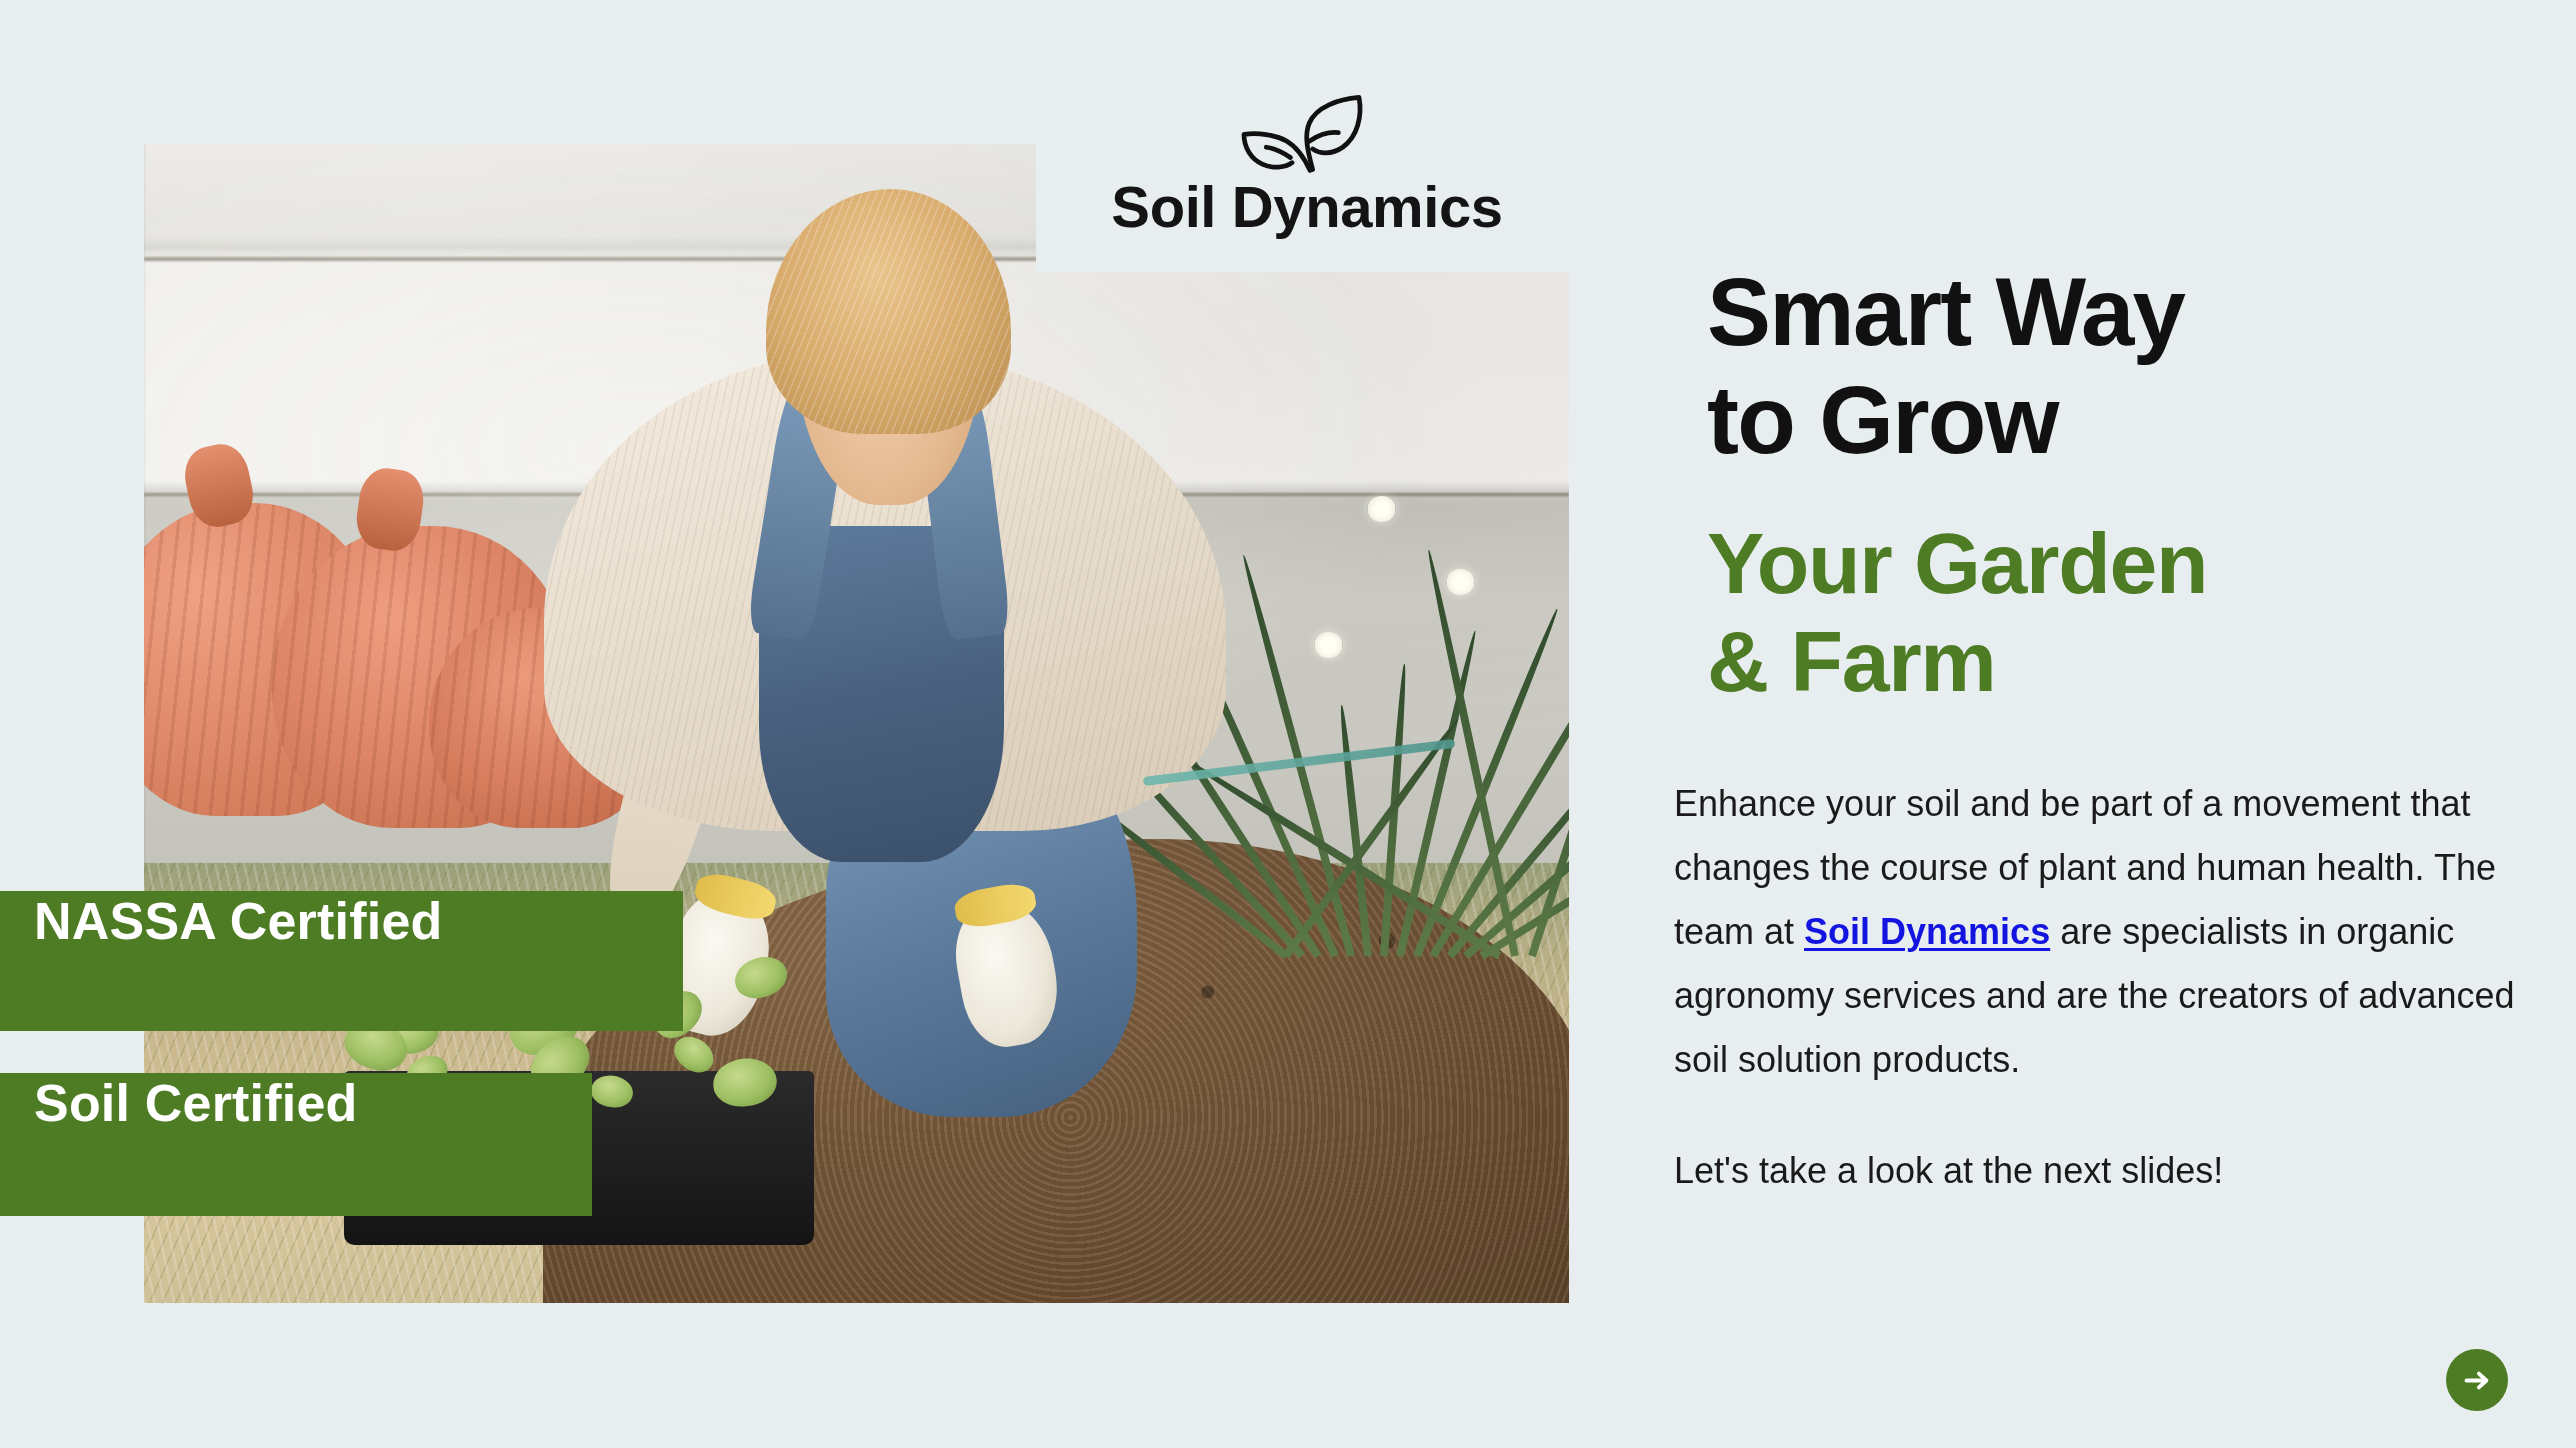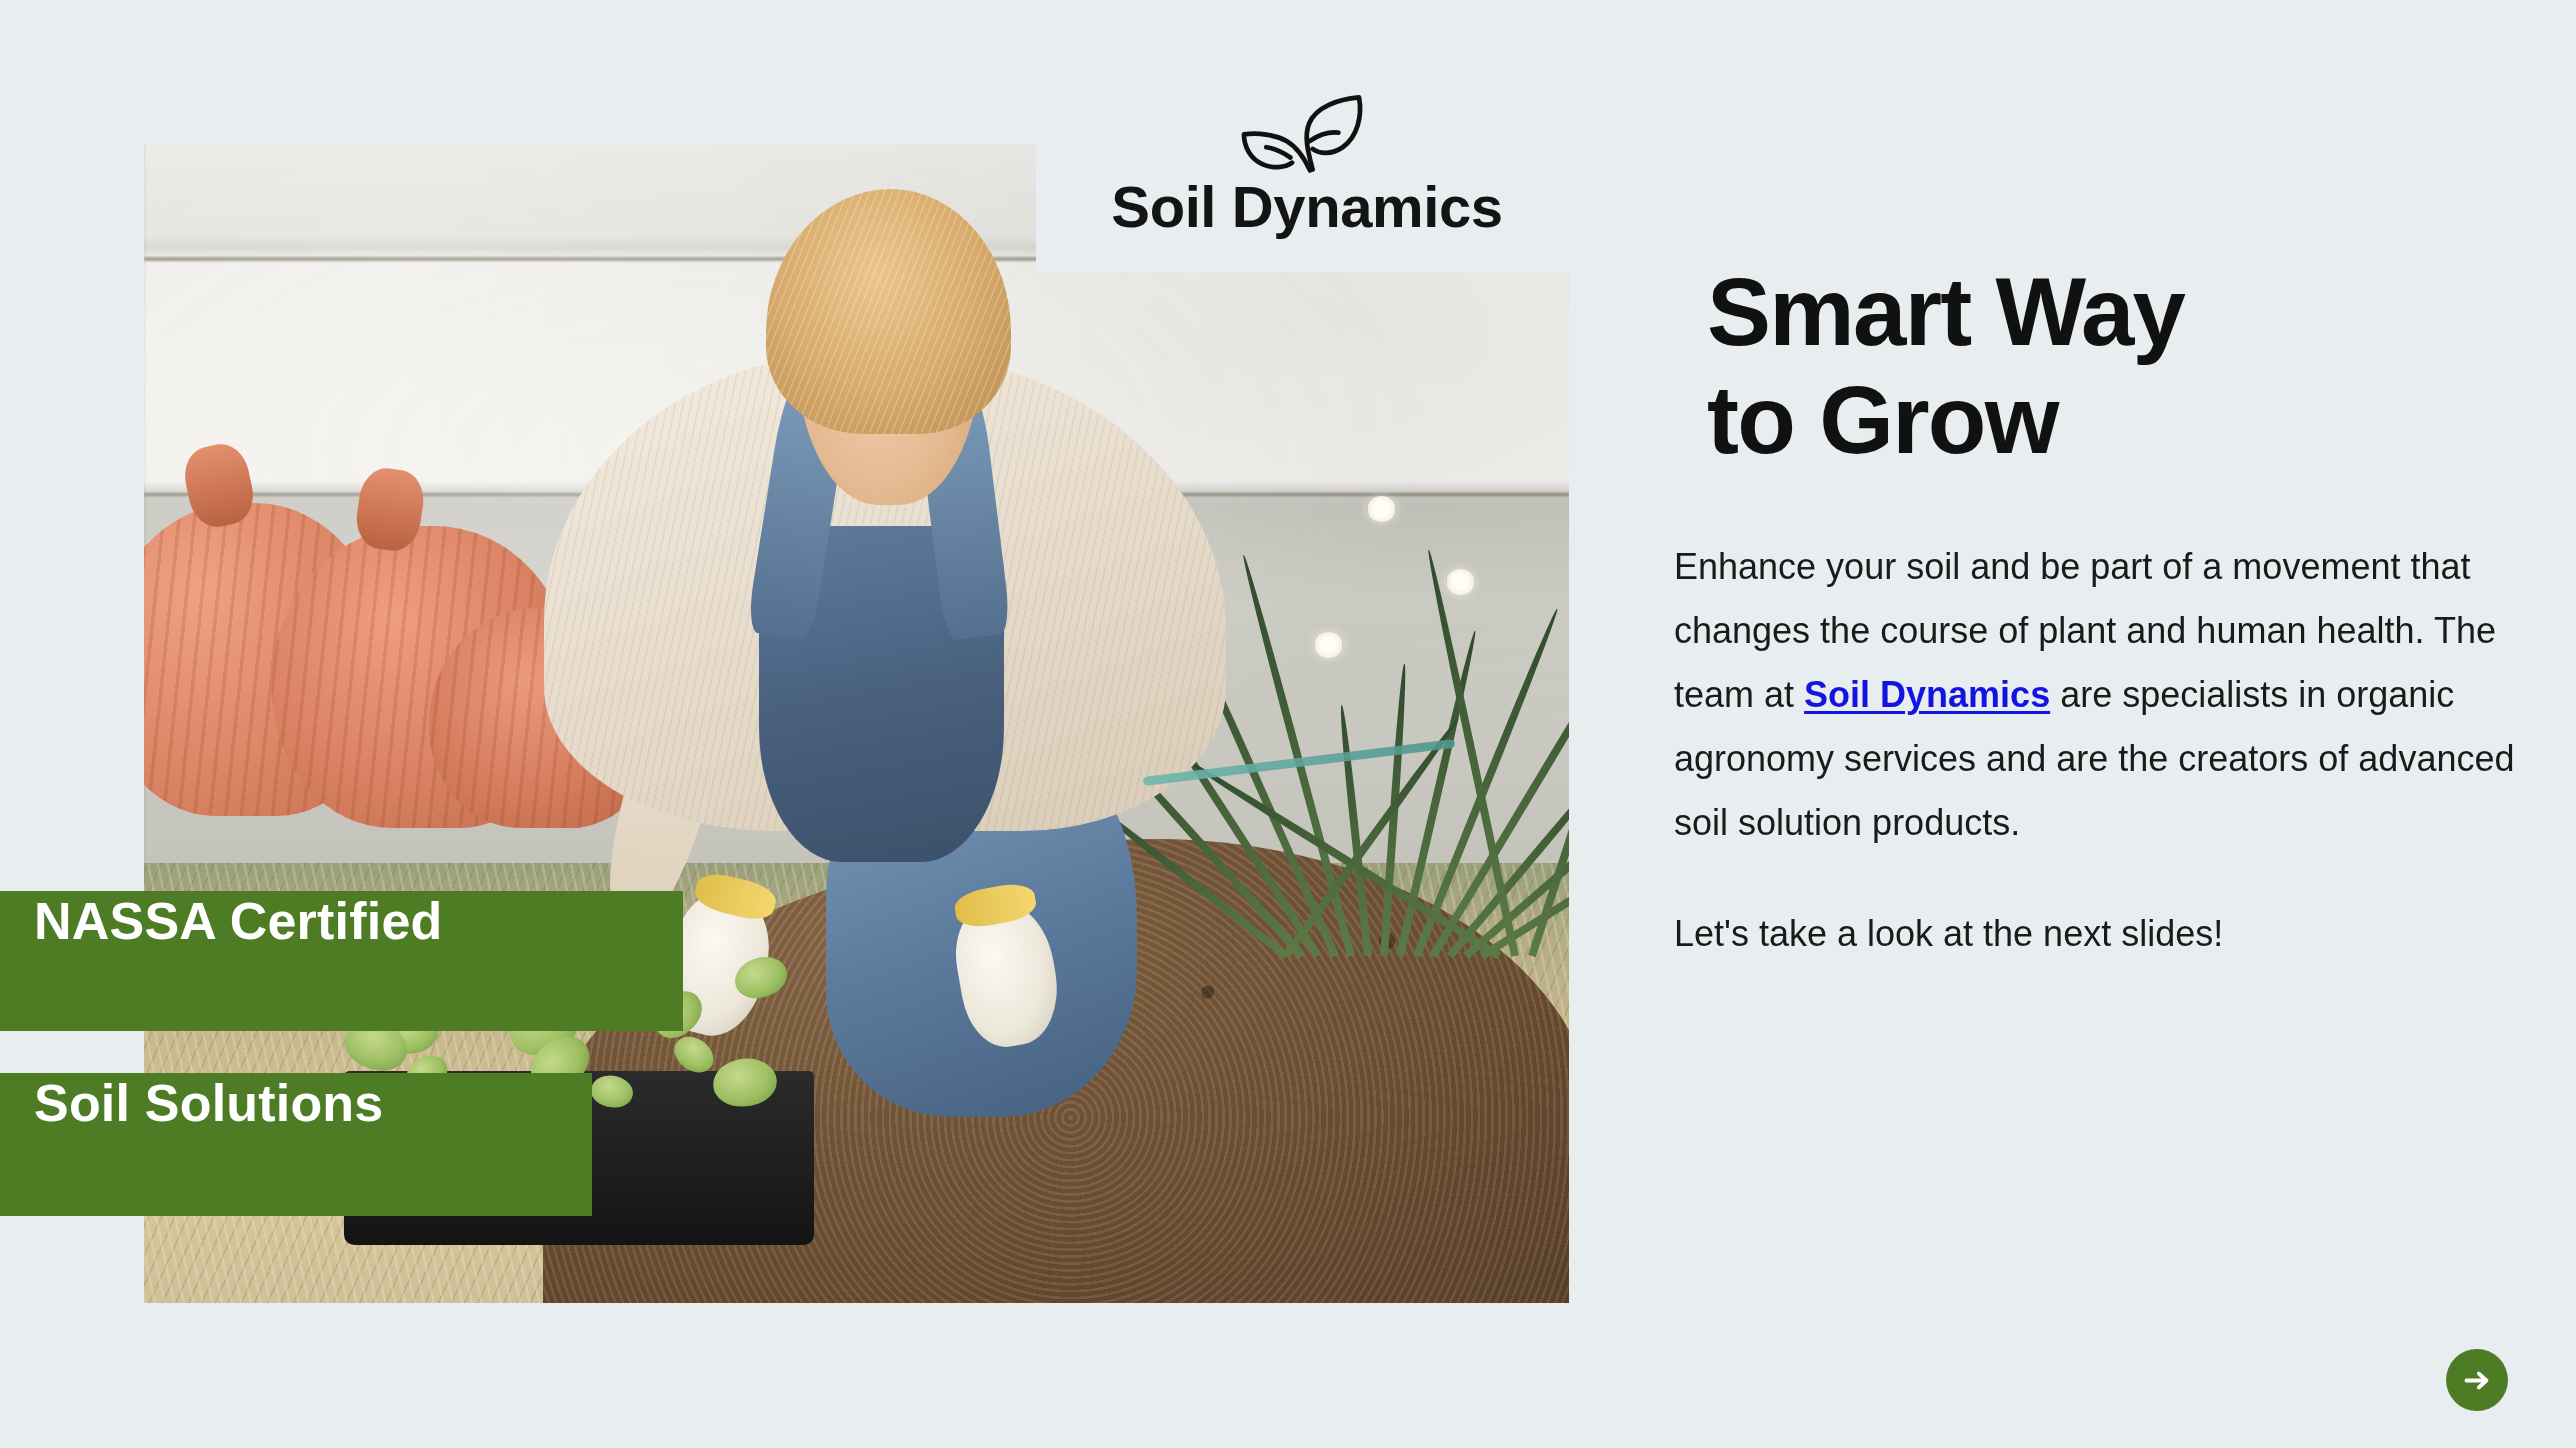--- a/index.html
+++ b/index.html
@@ -332,40 +332,44 @@
           <span style="left: 6%; top: 34%; transform: rotate(23deg) scale(1.06);"></span>
           <span style="left: 19%; top: 1%; transform: rotate(-30deg) scale(1.24);"></span>
         </div>
     </div>
   </div>
 
   <div class="badge badge-nassa">
     <span>NASSA Certified</span>
   </div>
   <div class="badge badge-soil">
-    <span>Soil Solutions</span>
+    <span>Soil Certified</span>
   </div>
 
   <div class="logo">
     <svg class="logo-mark" viewBox="0 0 180 92">
       <g fill="none" stroke="#111111" stroke-width="5.5" stroke-linecap="round" stroke-linejoin="round">
         <path d="M96 88 C90 66, 86 48, 92 34 C100 15, 126 6, 150 4 C154 26, 148 50, 131 62 C118 71, 104 70, 96 64"></path>
         <path d="M92 55 C104 47, 116 44, 126 45"></path>
         <path d="M93 89 C86 74, 78 62, 66 55 C52 47, 32 45, 16 47 C16 62, 24 76, 38 82 C50 87, 64 86, 72 80"></path>
         <path d="M70 74 C60 67, 50 63, 42 62"></path>
       </g>
     </svg>
     <div class="logo-text">Soil Dynamics</div>
   </div>
 
   <div class="content">
     <div class="headline">
       <div>Smart Way</div>
       <div>to Grow</div>
     </div>
+    <div class="headline-accent">
+      <div>Your Garden</div>
+      <div>&amp; Farm</div>
+    </div>
 
     <p class="body-copy"><span>Enhance your soil and be part of a movement that changes the course of plant and human health. The team at </span><a class="link" href="#">Soil Dynamics</a><span> are specialists in organic agronomy services and are the creators of advanced soil solution products.</span></p>
 
     <p class="closing">Let's take a look at the next slides!</p>
   </div>
 
   <button class="next-btn" aria-label="Next slide">
     <svg viewBox="0 0 24 24">
       <path d="M4 12 H18 M13 7 L18.5 12 L13 17" fill="none" stroke="#ffffff" stroke-width="2.8" stroke-linecap="round" stroke-linejoin="round"></path>
     </svg>

